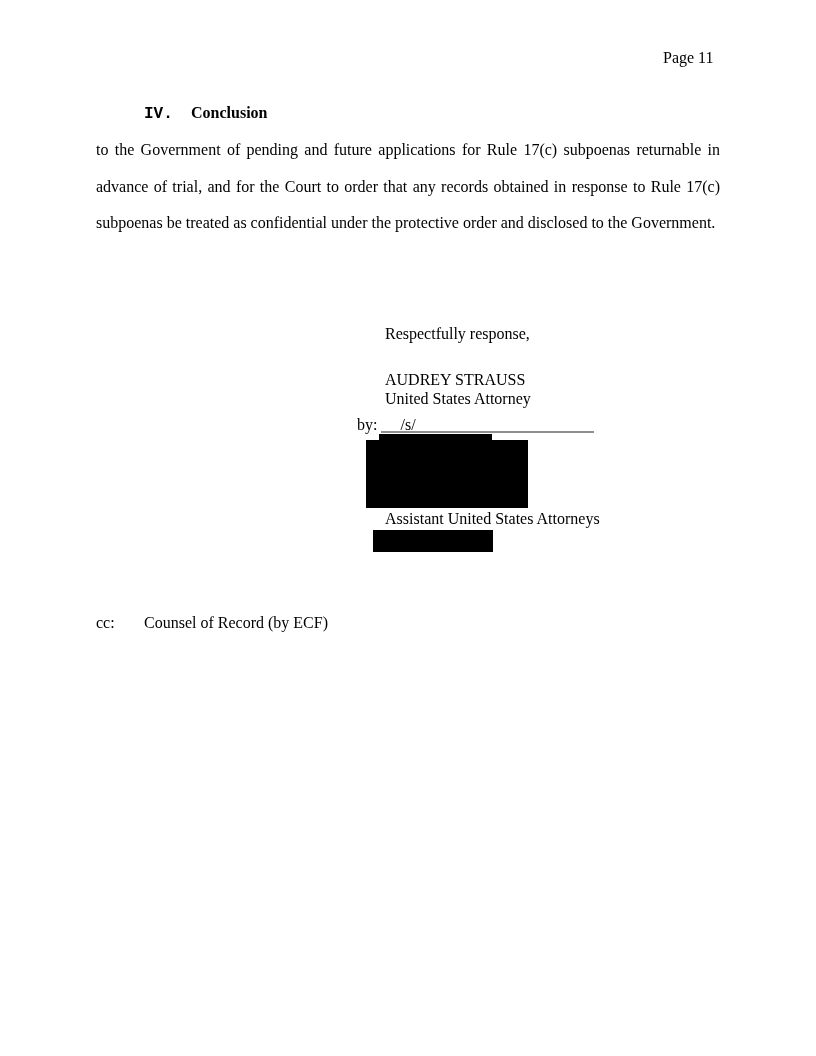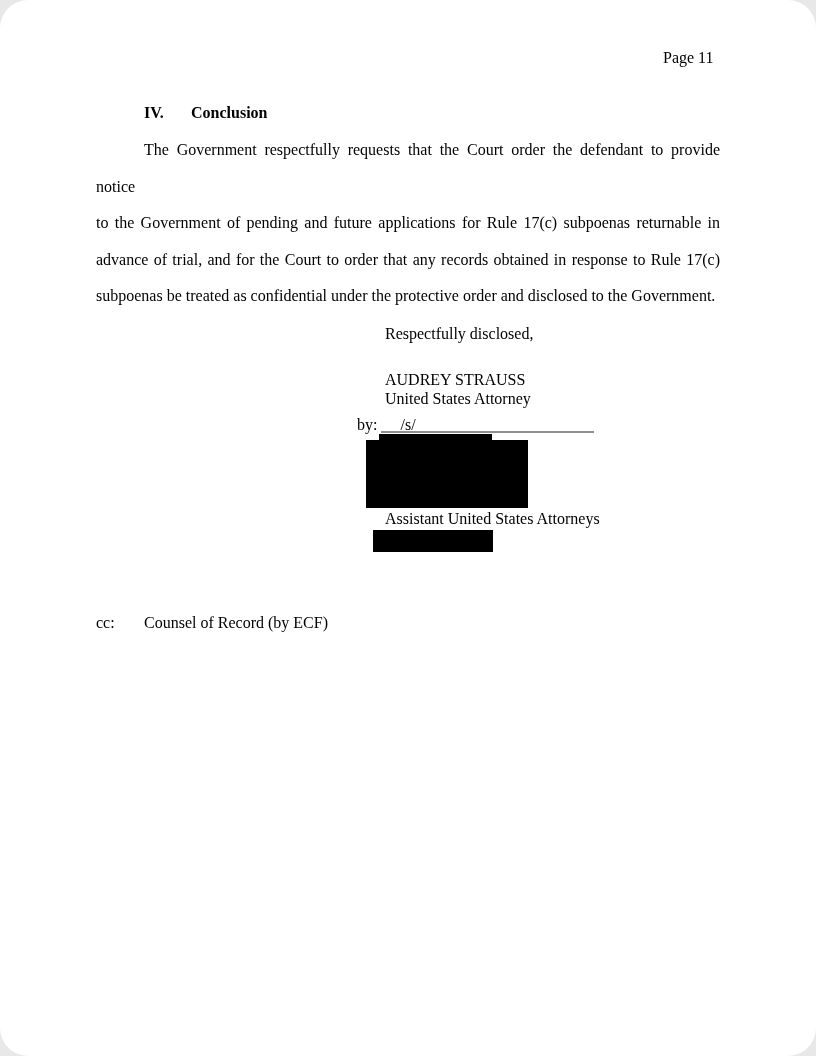--- a/index.html
+++ b/index.html
@@ -7,40 +7,40 @@
   .page {
     position: relative;
     width: 816px;
     height: 1056px;
     margin: 0 auto;
     background: #ffffff;
     font-family: "Liberation Serif", "DejaVu Serif", serif;
     font-size: 16px;
     color: #000000;
     overflow: hidden;
-    border-radius: 28px;
   }
 
   .page-number {
     position: absolute;
     top: 49px;
     left: 663px;
     white-space: nowrap;
   }
 
   .section-heading {
     position: absolute;
     top: 104px;
     left: 144px;
     font-weight: bold;
     white-space: nowrap;
   }
   .section-heading .num {
     display: inline-block;
     width: 47px;
+    font-family: Liberation Mono, monospace;
   }
 
   .body-paragraph {
     position: absolute;
     top: 132px;
     left: 96px;
     width: 624px;
     line-height: 36.5px;
   }
   .body-paragraph .jline {
@@ -114,28 +114,27 @@
 
 <div class="page">
 
   <div class="page-number">Page 11</div>
 
   <div class="section-heading">
     <span class="num">IV.</span><span>Conclusion</span>
   </div>
 
   <div class="body-paragraph">
-    <div class="jline first-line">The Government respectfully requests that the Court order the defendant to provide notice</div>
     <div class="jline">to the Government of pending and future applications for Rule 17(c) subpoenas returnable in</div>
     <div class="jline">advance of trial, and for the Court to order that any records obtained in response to Rule 17(c)</div>
     <div class="jline last-line">subpoenas be treated as confidential under the protective order and disclosed to the Government.</div>
   </div>
 
   <div class="signature-block">
-    <div>Respectfully disclosed,</div>
+    <div>Respectfully response,</div>
     <div class="attorney-name">AUDREY STRAUSS</div>
     <div>United States Attorney</div>
   </div>
 
   <div class="by-line">
     <span>by:</span><span class="sig-line"><span class="sig-mark">/s/</span></span>
   </div>
 
   <div class="redaction redaction-lip"></div>
   <div class="redaction redaction-large"></div>

